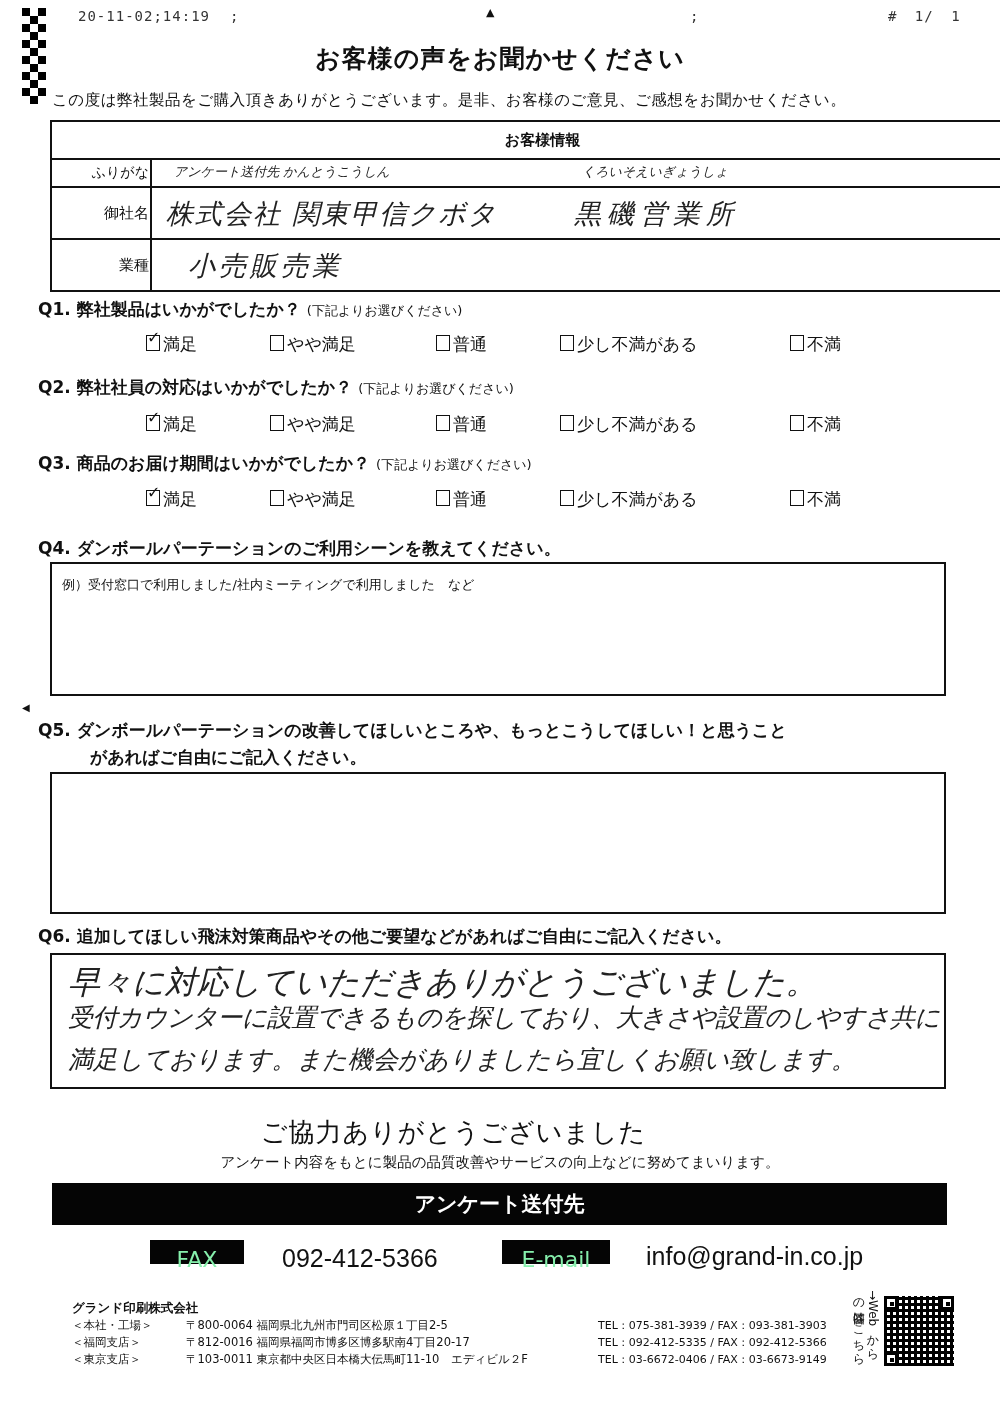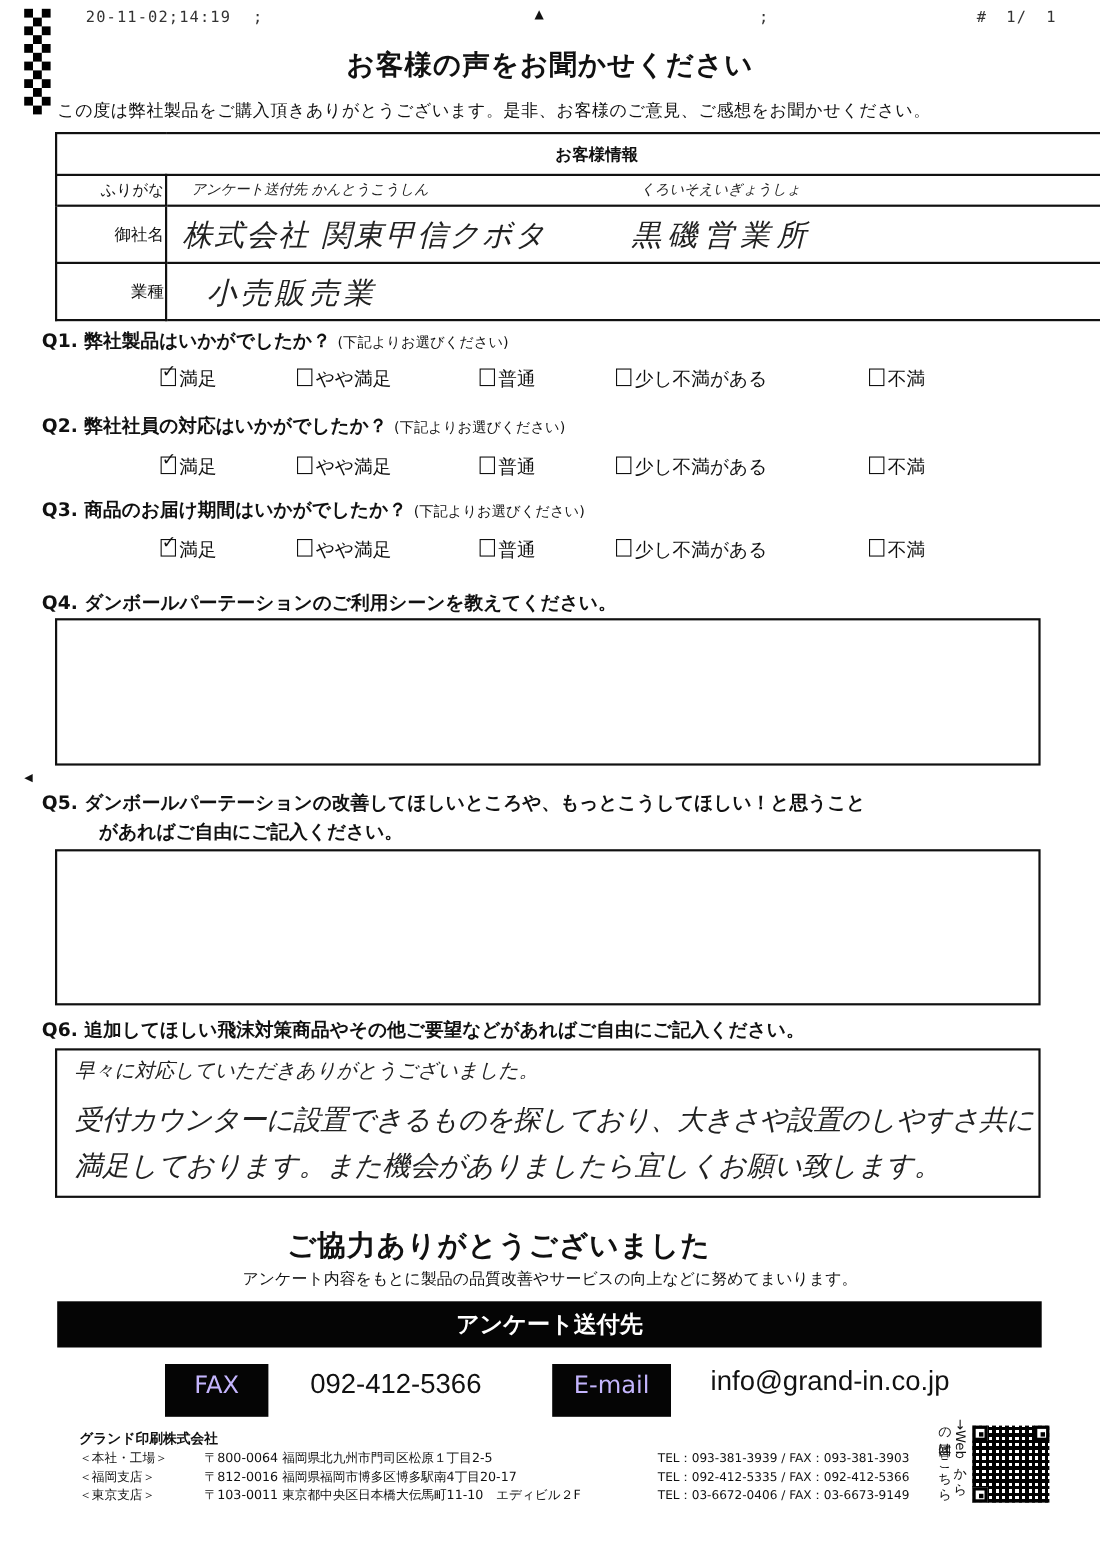--- a/index.html
+++ b/index.html
@@ -18,21 +18,21 @@
   .furi td { height: 24px; border-bottom: 2px dotted #333 !important; }
   .hand { font-family: "DejaVu Serif", serif; font-style: italic; color: #222; }
   .q { left: 38px; font-size: 17px; font-weight: bold; }
   .q .note { font-size: 13px; font-weight: normal; margin-left: 6px; }
   .opts { left: 146px; font-size: 17px; }
   .opt { position: absolute; white-space: nowrap; }
   .cb { display: inline-block; width: 12px; height: 14px; border: 1.5px solid #111; vertical-align: -1px; margin-right: 3px; position: relative; }
   .cb.checked::after { content: "✓"; position: absolute; left: 0px; top: -8px; font-size: 16px; }
   .box { position: absolute; border: 2px solid #111; }
   .black-bar { position: absolute; left: 52px; top: 1183px; width: 895px; height: 42px; background: #050505; color: #fff; font-size: 21px; font-weight: bold; text-align: center; line-height: 42px; }
-  .tag { position: absolute; background: #050505; color: #c4b5fd; font-size: 22px; text-align: center; line-height: 40px; height: 48px; }
+  .tag { position: absolute; background: #050505; color: #86efac; font-size: 22px; text-align: center; line-height: 40px; height: 24px; }
   .contact-val { position: absolute; font-size: 25px; font-family: "Liberation Sans", sans-serif; margin-left: 24px; }
   .addr { position: absolute; font-size: 11.5px; margin-left: 28px; }
   .qr { position: absolute; left: 884px; top: 1296px; width: 70px; height: 70px;
         background:
           repeating-linear-gradient(90deg, #000 0 3px, #fff 3px 6px),
           repeating-linear-gradient(0deg, #000 0 3px, #fff 3px 6px);
         background-blend-mode: multiply; }
   .qr .corner { position: absolute; width: 14px; height: 14px; border: 3px solid #000; background: #fff; box-sizing: border-box; }
   .qr .corner::after { content: ""; position: absolute; left: 3px; top: 3px; width: 4px; height: 4px; background: #000; }
   .vtext { position: absolute; writing-mode: vertical-rl; font-size: 12px; line-height: 14px; }
@@ -128,55 +128,56 @@
   <span class="opt" style="left:124px"><span class="cb"></span><span>やや満足</span></span>
   <span class="opt" style="left:290px"><span class="cb"></span><span>普通</span></span>
   <span class="opt" style="left:414px"><span class="cb"></span><span>少し不満がある</span></span>
   <span class="opt" style="left:644px"><span class="cb"></span><span>不満</span></span>
 </div>
 
 <div class="abs q" style="top:537px">
   <span>Q4.</span> <span>ダンボールパーテーションのご利用シーンを教えてください。</span>
 </div>
 <div class="box" style="left:50px;top:562px;width:892px;height:130px">
+  <div class="abs" style="left:10px;top:12px;font-size:13px">例）受付窓口で利用しました/社内ミーティングで利用しました　など</div>
 </div>
 
 <div class="abs" style="left:22px;top:702px;font-size:10px">◀</div>
 <div class="abs q" style="top:717px;width:920px;line-height:27px">
   <span>Q5.</span> <span>ダンボールパーテーションの改善してほしいところや、もっとこうしてほしい！と思うこと</span><br>
   <span style="margin-left:52px">があればご自由にご記入ください。</span>
 </div>
 <div class="box" style="left:50px;top:772px;width:892px;height:138px">
   <div class="abs"></div>
 </div>
 
 <div class="abs q" style="top:925px">
   <span>Q6.</span> <span>追加してほしい飛沫対策商品やその他ご要望などがあればご自由にご記入ください。</span>
 </div>
 <div class="box" style="left:50px;top:953px;width:892px;height:132px">
-  <div class="abs hand" style="left:16px;top:6px;font-size:18px;white-space:nowrap">早々に対応していただきありがとうございました。</div>
+  <div class="abs hand" style="left:16px;top:6px;font-size:32px;white-space:nowrap">早々に対応していただきありがとうございました。</div>
   <div class="abs hand" style="left:16px;top:88px;font-size:25px;white-space:nowrap">満足しております。また機会がありましたら宜しくお願い致します。</div>
   <div class="abs hand" style="left:16px;top:46px;font-size:25px;white-space:nowrap;letter-spacing:-0.5px">受付カウンターに設置できるものを探しており、大きさや設置のしやすさ共に</div>
 </div>
 
-<div class="abs" style="left:0;width:907px;top:1115px;text-align:center;font-size:26px;font-weight:bold;letter-spacing:1px">ご協力ありがとうございました</div>
+<div class="abs" style="left:0;width:907px;top:1115px;text-align:center;font-size:26px;font-weight:normal;letter-spacing:1px">ご協力ありがとうございました</div>
 <div class="abs" style="left:0;width:1000px;top:1153px;text-align:center;font-size:14.5px">アンケート内容をもとに製品の品質改善やサービスの向上などに努めてまいります。</div>
 
 <div class="black-bar">アンケート送付先</div>
 
 <div class="tag" style="left:150px;top:1240px;width:94px">FAX</div>
 <div class="contact-val" style="left:258px;top:1244px">092-412-5366</div>
 <div class="tag" style="left:502px;top:1240px;width:108px">E-mail</div>
 <div class="contact-val" style="left:622px;top:1242px">info@grand-in.co.jp</div>
 
 <div class="addr" style="left:44px;top:1300px;font-weight:bold;font-size:12.5px">グランド印刷株式会社</div>
 
 <div class="addr" style="left:44px;top:1318px">＜本社・工場＞</div>
 <div class="addr" style="left:158px;top:1318px">〒800-0064 福岡県北九州市門司区松原１丁目2-5</div>
-<div class="addr" style="left:570px;top:1318px;font-size:11px">TEL：093-381-3939 / FAX：093-381-3903</div>
+<div class="addr" style="left:570px;top:1318px;font-size:11px">TEL：075-381-3939 / FAX：093-381-3903</div>
 
 <div class="addr" style="left:44px;top:1335px">＜福岡支店＞</div>
 <div class="addr" style="left:158px;top:1335px">〒812-0016 福岡県福岡市博多区博多駅南4丁目20-17</div>
 <div class="addr" style="left:570px;top:1335px;font-size:11px">TEL：092-412-5335 / FAX：092-412-5366</div>
 
 <div class="addr" style="left:44px;top:1352px">＜東京支店＞</div>
 <div class="addr" style="left:158px;top:1352px">〒103-0011 東京都中央区日本橋大伝馬町11-10　エディビル２F</div>
 <div class="addr" style="left:570px;top:1352px;font-size:11px">TEL：03-6672-0406 / FAX：03-6673-9149</div>
 
 <div class="vtext" style="left:866px;top:1290px">→Webから</div>

